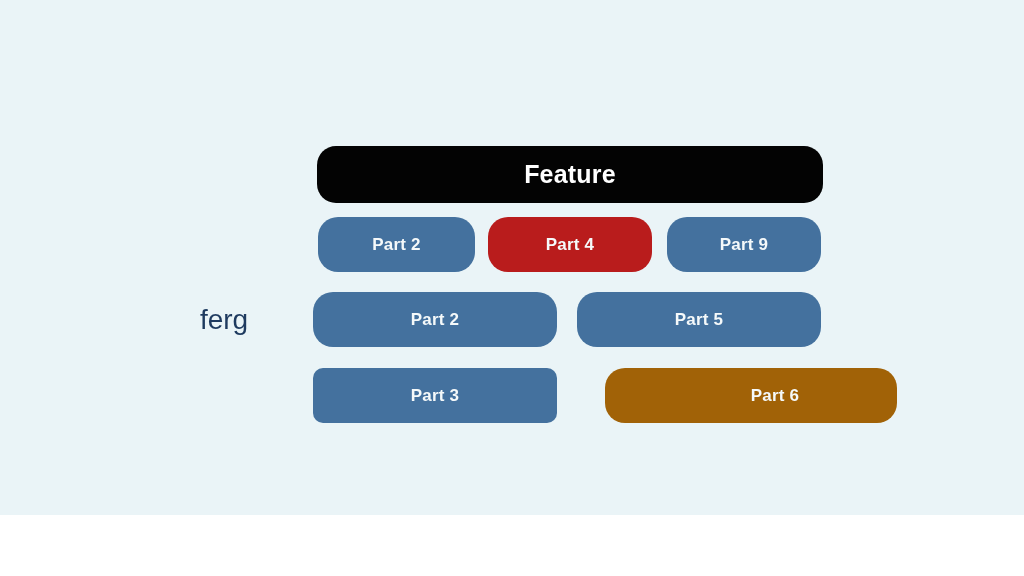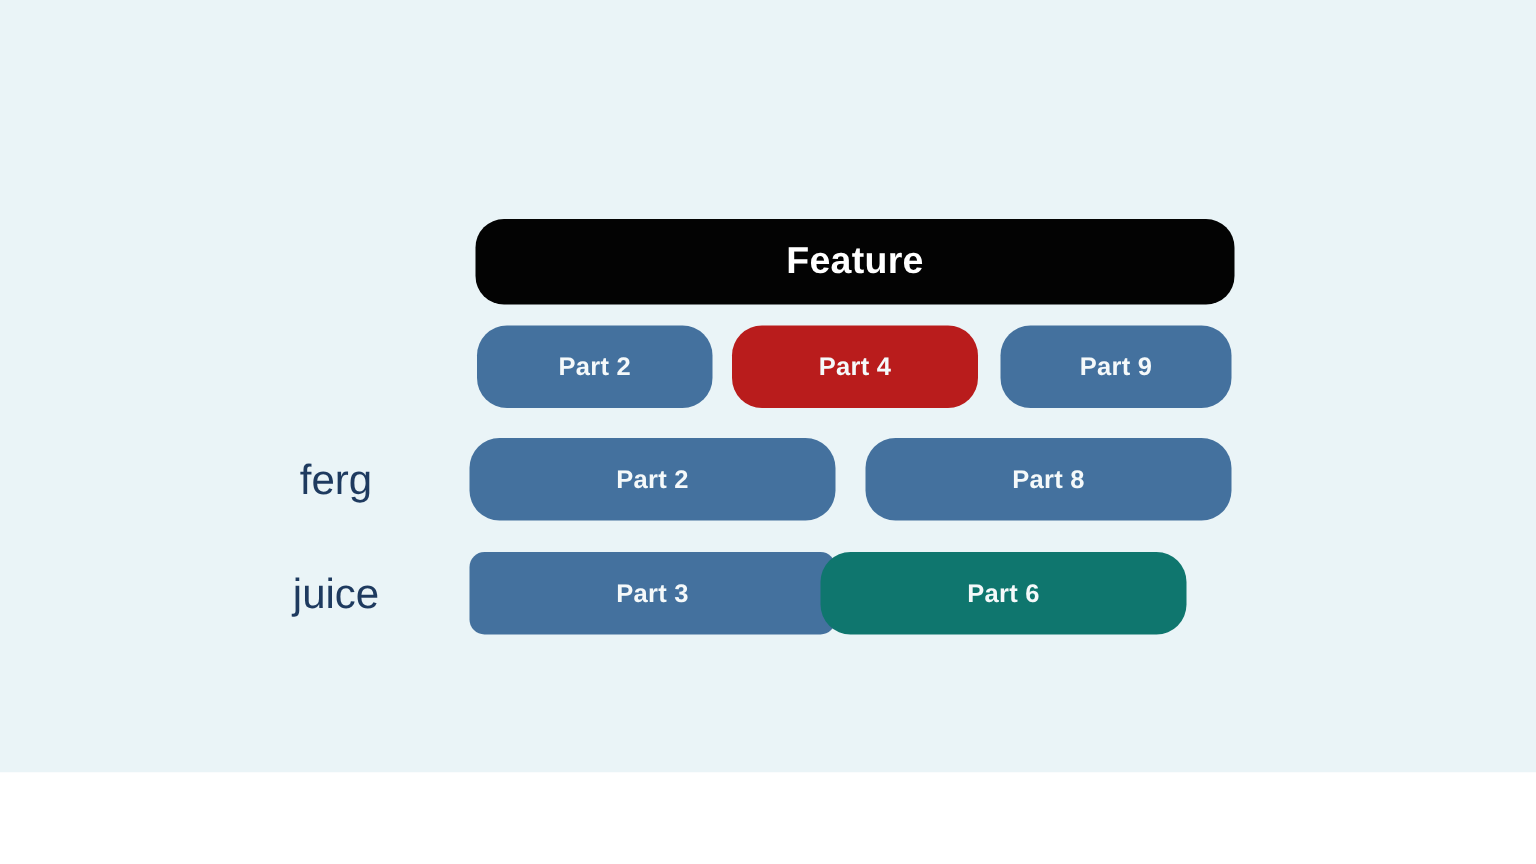--- a/index.html
+++ b/index.html
@@ -61,19 +61,18 @@
 <div class="canvas">
 
   <div class="feature-bar">Feature</div>
 
   <div class="pill r1" style="left: 318px; width: 157px; background: rgb(68, 113, 158);">Part 2</div>
   <div class="pill r1" style="left: 488px; width: 164px; background: #b91c1c;">Part 4</div>
   <div class="pill r1" style="left: 667px; width: 154px; background: rgb(68, 113, 158);">Part 9</div>
 
   <div class="row-label r2">ferg</div>
   <div class="pill r2" style="left: 313px; width: 244px; background: rgb(68, 113, 158);">Part 2</div>
-  <div class="pill r2" style="left: 577px; width: 244px; background: rgb(68, 113, 158);">Part 8</div>
+  <div class="pill r2" style="left: 577px; width: 244px; background: rgb(68, 113, 158);">Part 5</div>
 
-  <div class="row-label r3">juice</div>
   <div class="pill r3" style="left: 313px; width: 244px; background: rgb(68, 113, 158); border-radius: 10px;">Part 3</div>
-  <div class="pill r3" style="left: 547px; width: 244px; background: #0f766e;">Part 6</div>
+  <div class="pill r3" style="left: 605px; width: 244px; background: #a16207; padding-left: 48px;">Part 6</div>
 
 </div>
 
 </body></html>

